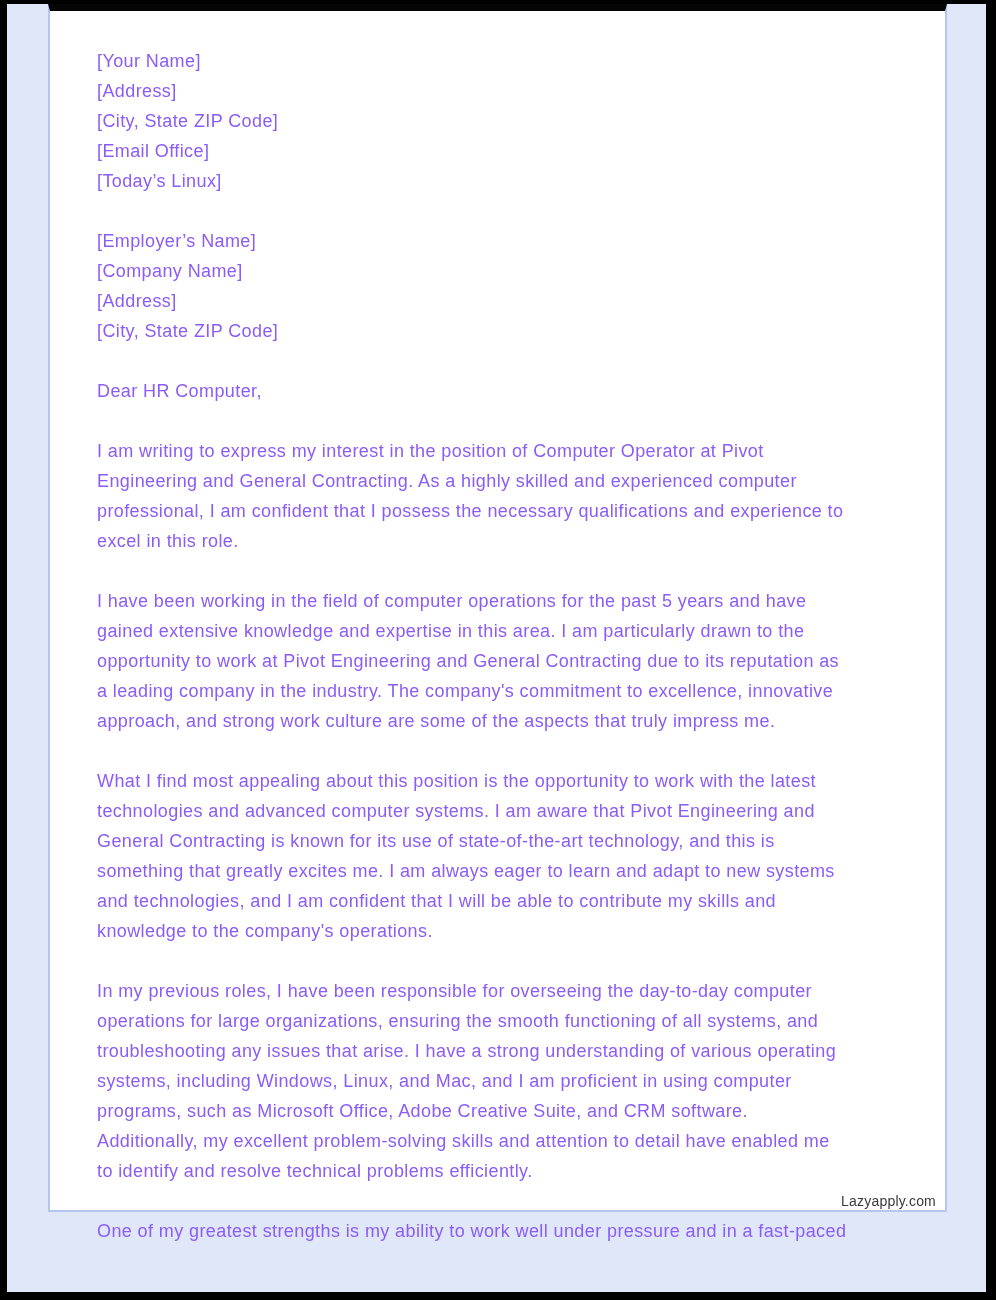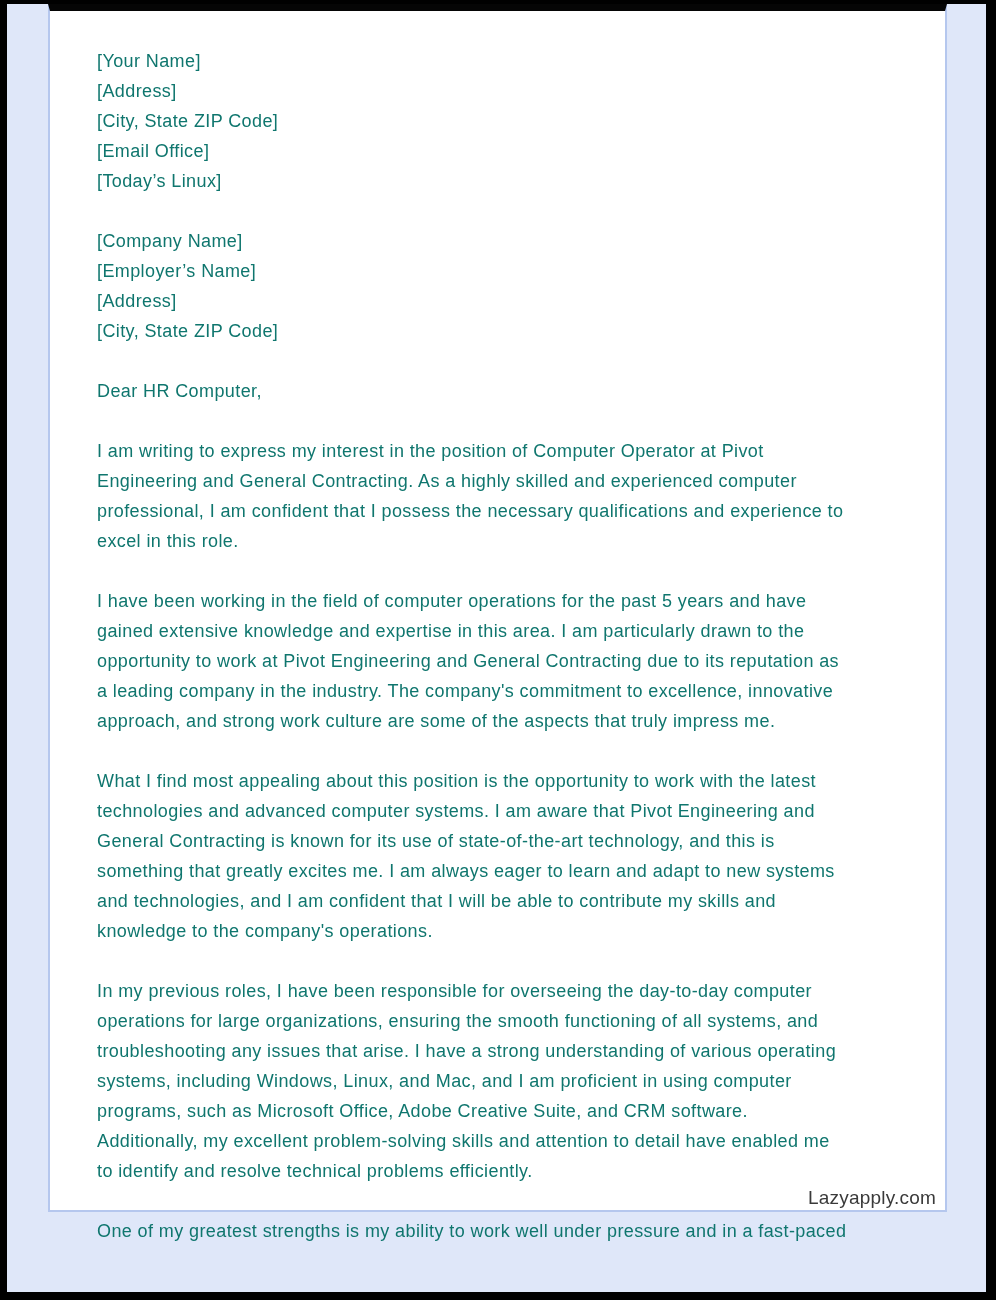--- a/index.html
+++ b/index.html
@@ -52,34 +52,34 @@
     border-bottom: 2px solid #b5c7ee;
     
   }
   .page-content {
     box-sizing: border-box;
     width: 100%;
     padding: 35px 40px 0 47px;
     font-size: 18px;
     line-height: 30px;
     letter-spacing: 0.4px;
-    color: #0f766e;
+    color: #8b5cf6;
     font-weight: 400;
   }
   .block { margin: 0 0 30px 0; }
   .block-line { line-height: 30px; }
   .para {
     margin: 0 0 30px 0;
     white-space: pre-line;
   }
   .watermark {
     position: absolute;
     right: 9px;
     bottom: 1px;
-    font-size: 19px;
+    font-size: 14px;
     letter-spacing: 0.2px;
     color: #3a3a3a;
   }
 </style>
 </head>
 <body>
 
 <div class="frame">
 
 
@@ -88,22 +88,22 @@
 
       <div class="block">
         <div class="block-line">[Your Name]</div>
         <div class="block-line">[Address]</div>
         <div class="block-line">[City, State ZIP Code]</div>
         <div class="block-line">[Email Office]</div>
         <div class="block-line">[Today’s Linux]</div>
       </div>
 
       <div class="block">
+        <div class="block-line">[Employer’s Name]</div>
         <div class="block-line">[Company Name]</div>
-        <div class="block-line">[Employer’s Name]</div>
         <div class="block-line">[Address]</div>
         <div class="block-line">[City, State ZIP Code]</div>
       </div>
 
       <div class="block">Dear HR Computer,</div>
 
       <p class="para">I am writing to express my interest in the position of Computer Operator at Pivot
 Engineering and General Contracting. As a highly skilled and experienced computer
 professional, I am confident that I possess the necessary qualifications and experience to
 excel in this role.</p>

